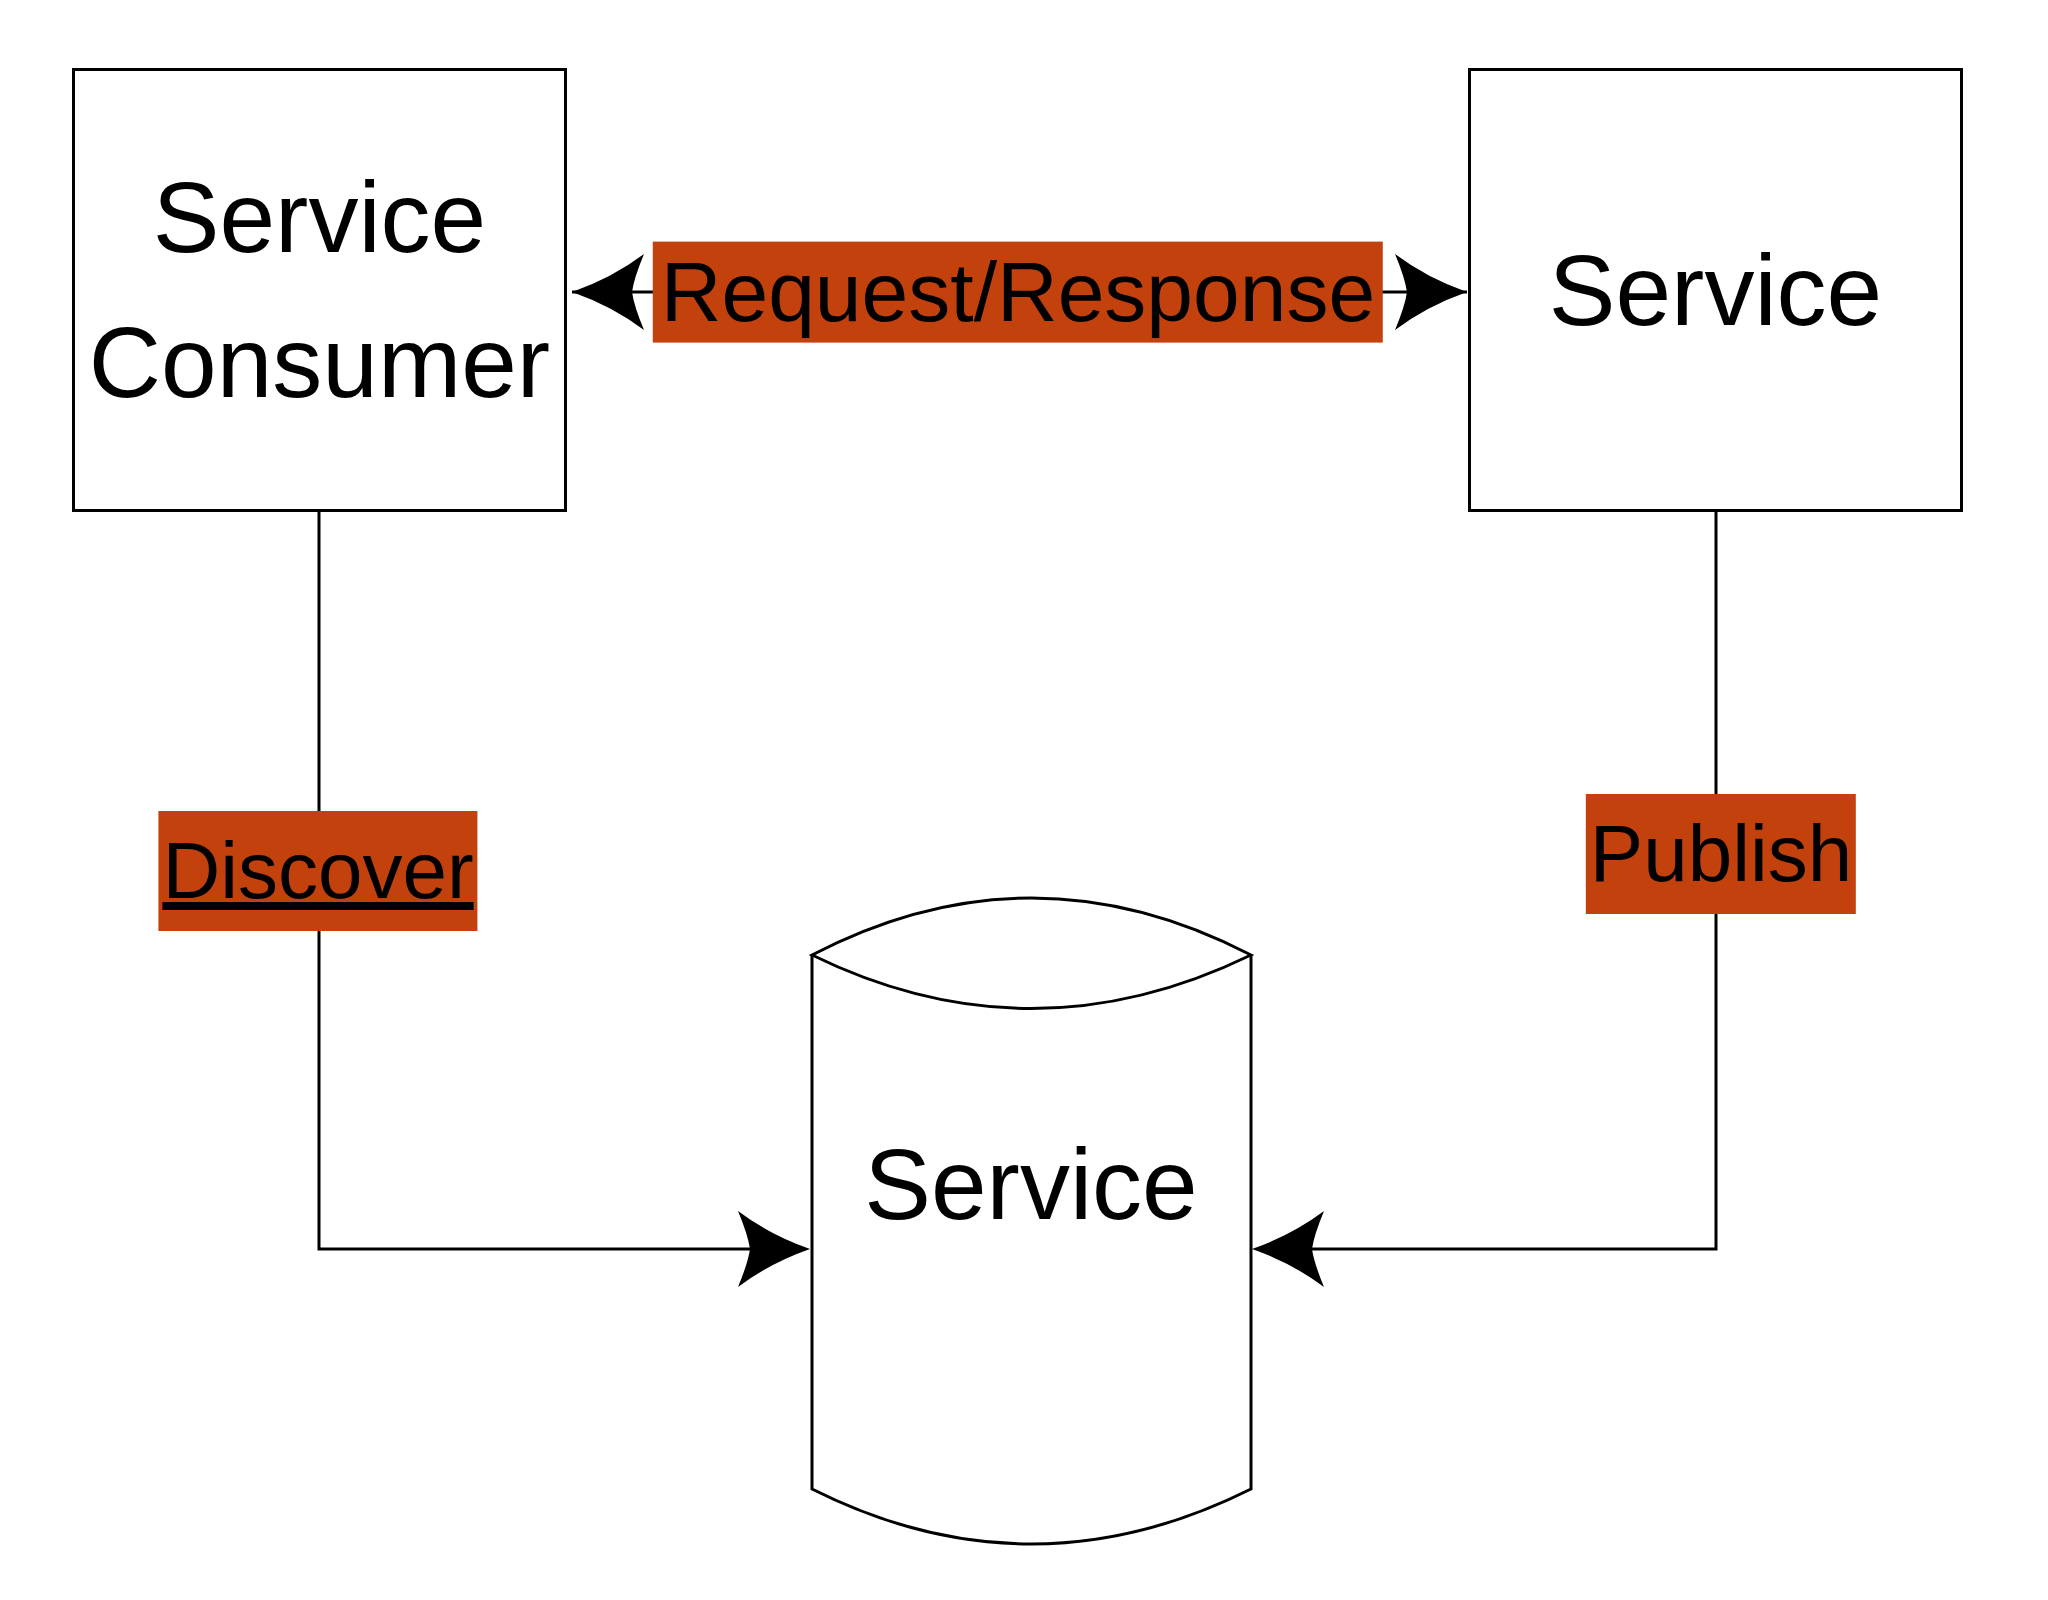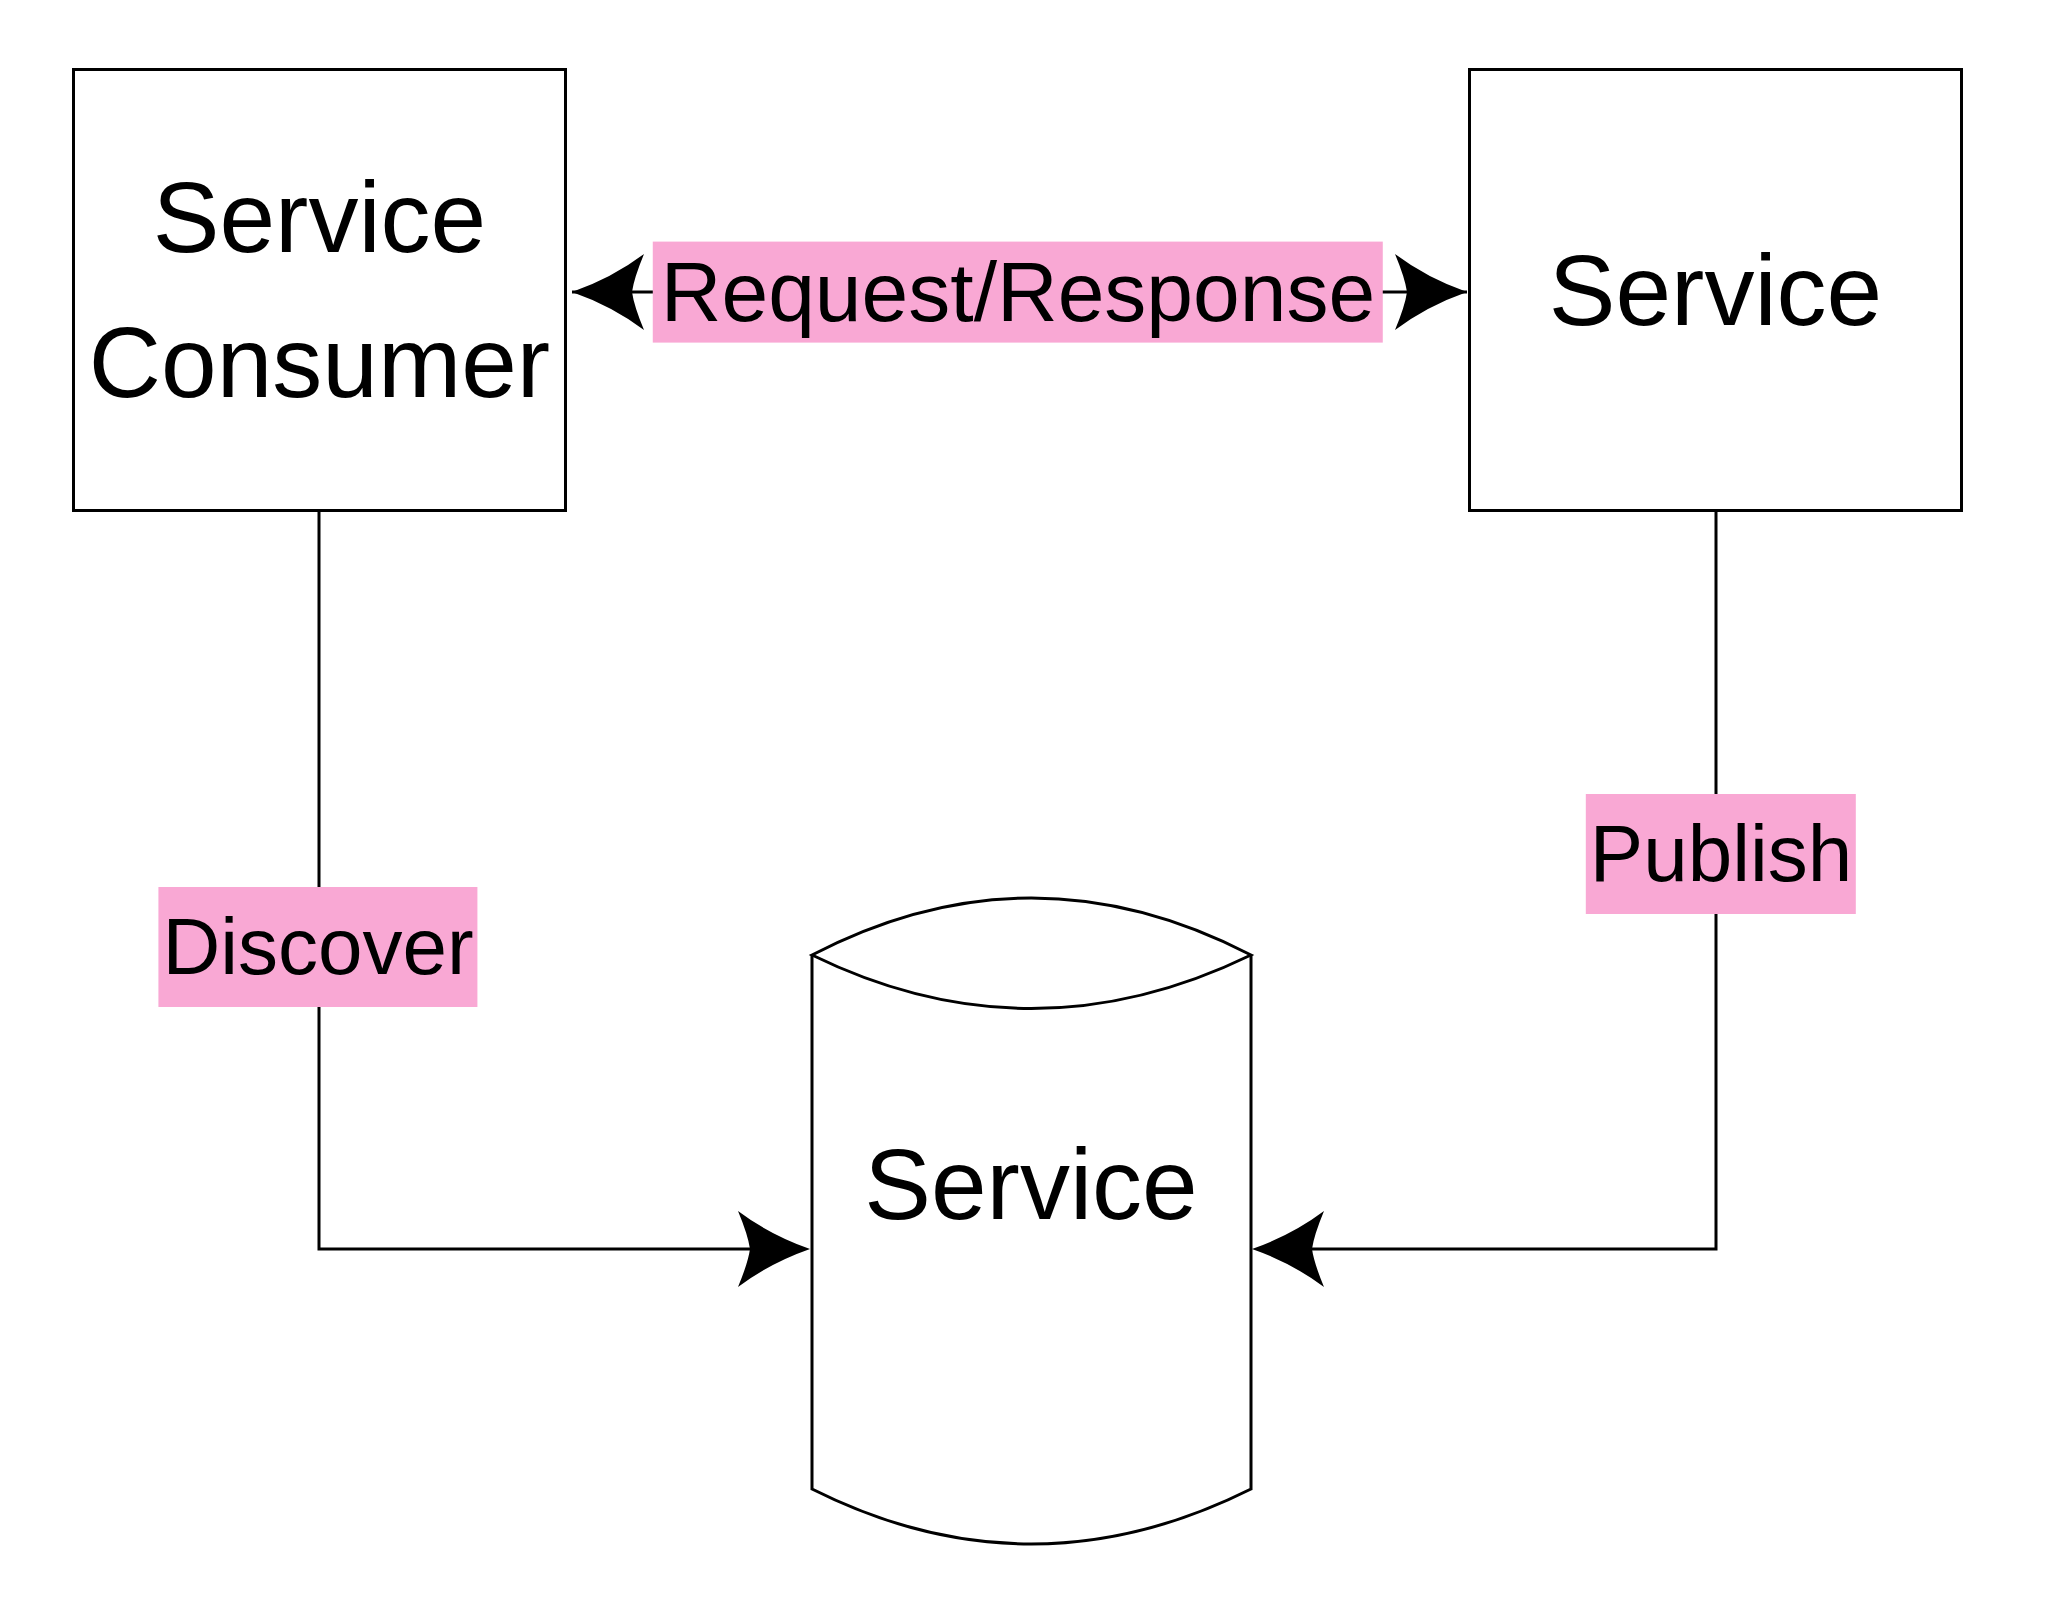--- a/index.html
+++ b/index.html
@@ -18,25 +18,25 @@
   }
   .box-consumer{left:72px;top:68px;}
   .box-provider{left:1468px;top:68px;}
   .node-label{font-size:100px;line-height:145px;text-align:center;}
   .node-line{display:block;}
   .registry-label{
     position:absolute;left:806px;top:1112px;width:450px;z-index:2;
     font-size:100px;line-height:145px;text-align:center;
   }
   .edge-label{
-    position:absolute;transform:translate(-50%,-50%);background:#f9a8d4;
+    position:absolute;transform:translate(-50%,-50%);background:#c2410c;
     white-space:nowrap;z-index:3;font-size:80px;line-height:1.2;
   }
   .lbl-request{left:1018px;top:292px;font-size:84px;padding:0 8px;}
-  .lbl-discover{left:318px;top:947px;padding:12px 4px;}
+  .lbl-discover{left:318px;top:871px;padding:12px 4px;text-decoration:underline;}
   .lbl-publish{left:1721px;top:854px;padding:12px 4px;}
 </style>
 </head>
 <body>
 
 <div class="canvas">
 
   <svg class="layer" viewBox="0 0 2048 1600">
 
     <line class="stroked" x1="572" y1="292" x2="1467" y2="292"></line>

